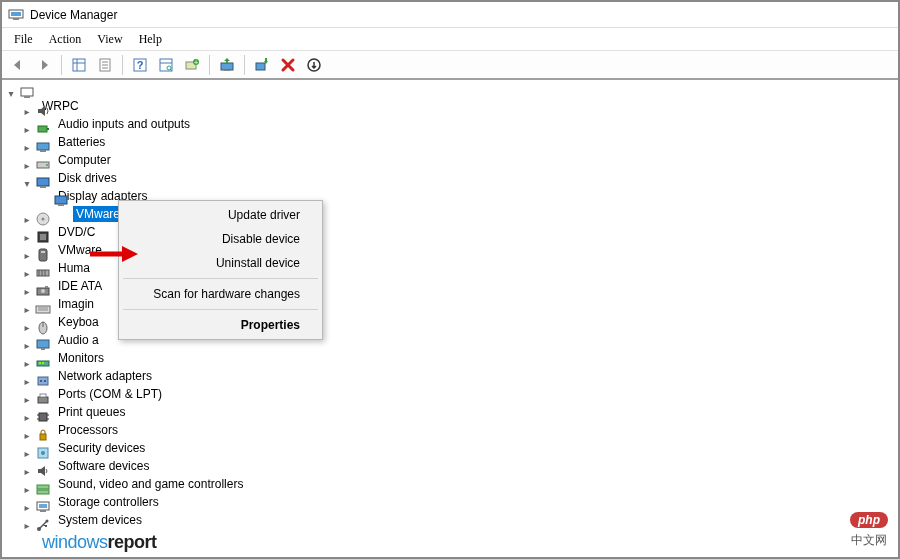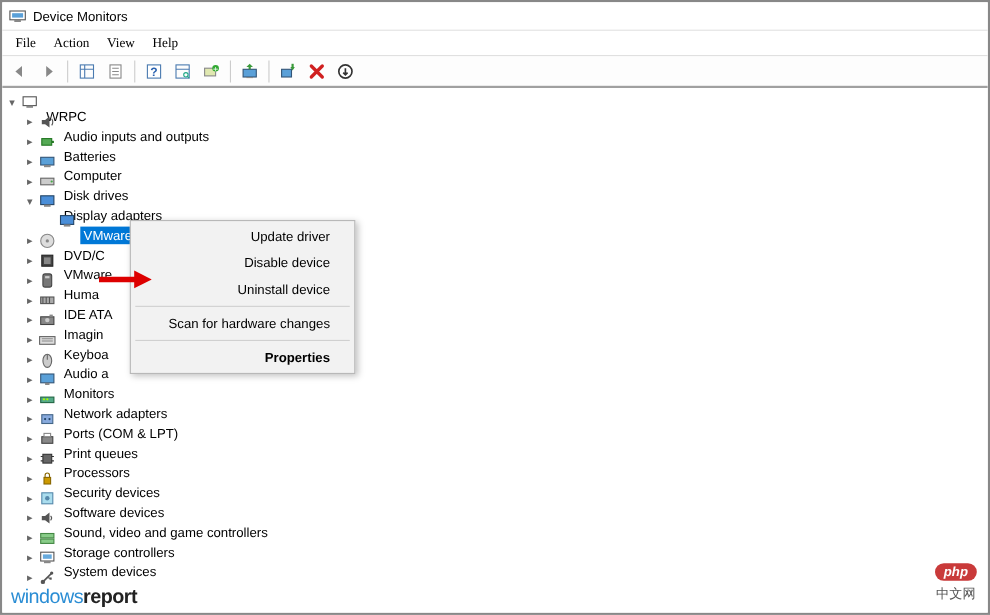--- a/index.html
+++ b/index.html
@@ -22,39 +22,39 @@
 .tree .label { padding: 1px 3px; margin-top: 25px; }
 .tree .label.selected { background: #0078d7; color: #fff; }
 .tree .children { padding-left: 18px; }
 .tree .children-root { padding-left: 16px; }
 .context-menu { position: absolute; background: #f2f2f2; border: 1px solid #b8b8b8; box-shadow: 2px 2px 6px rgba(0,0,0,0.25); padding: 2px; min-width: 205px; text-align: right; }
 .context-menu .cm-item { padding: 5px 20px 5px 28px; font-size: 12px; cursor: default; }
 .context-menu .cm-sep { height: 1px; background: #d0d0d0; margin: 3px 2px; }
 .context-menu .cm-item.bold { font-weight: bold; }
 .arrow-annotation { position: absolute; pointer-events: none; }
 .watermark-left { position: absolute; left: 8px; bottom: 4px; font-family: Arial, sans-serif; font-size: 18px; font-weight: 300; letter-spacing: -0.5px; }
-.watermark-left .w1 { color: #2a8dd4; font-weight: 400; }
+.watermark-left .w1 { color: #2a8dd4; font-weight: 400; margin-left: 32px; }
 .watermark-left .w2 { color: #222; font-weight: 700; }
 .watermark-right { position: absolute; right: 10px; bottom: 8px; display: flex; align-items: center; gap: 4px; flex-direction: column; }
 .watermark-right .pill { background: #c93a3a; color: #fff; font-style: italic; font-weight: bold; border-radius: 10px; padding: 1px 8px; font-size: 12px; }
 .watermark-right .txt { color: #555; font-size: 12px; }
 svg { display: block; }
 </style>
 </head>
 <body>
 
 <div class="titlebar">
   <span class="app-icon">
     <svg viewBox="0 0 16 16">
         <rect x="1" y="3" width="14" height="8" fill="#fff" stroke="#555"></rect>
         <rect x="5" y="11" width="6" height="2" fill="#888"></rect>
         <rect x="3" y="5" width="10" height="4" fill="#5aa0d8"></rect>
       </svg>
   </span>
-  <span class="title">Device Monitors</span>
+  <span class="title">Device Manager</span>
 </div>
 
 <div class="menubar">
   <div class="menu-item">File</div>
   <div class="menu-item">Action</div>
   <div class="menu-item">View</div>
   <div class="menu-item">Help</div>
 </div>
 
 <div class="toolbar">

